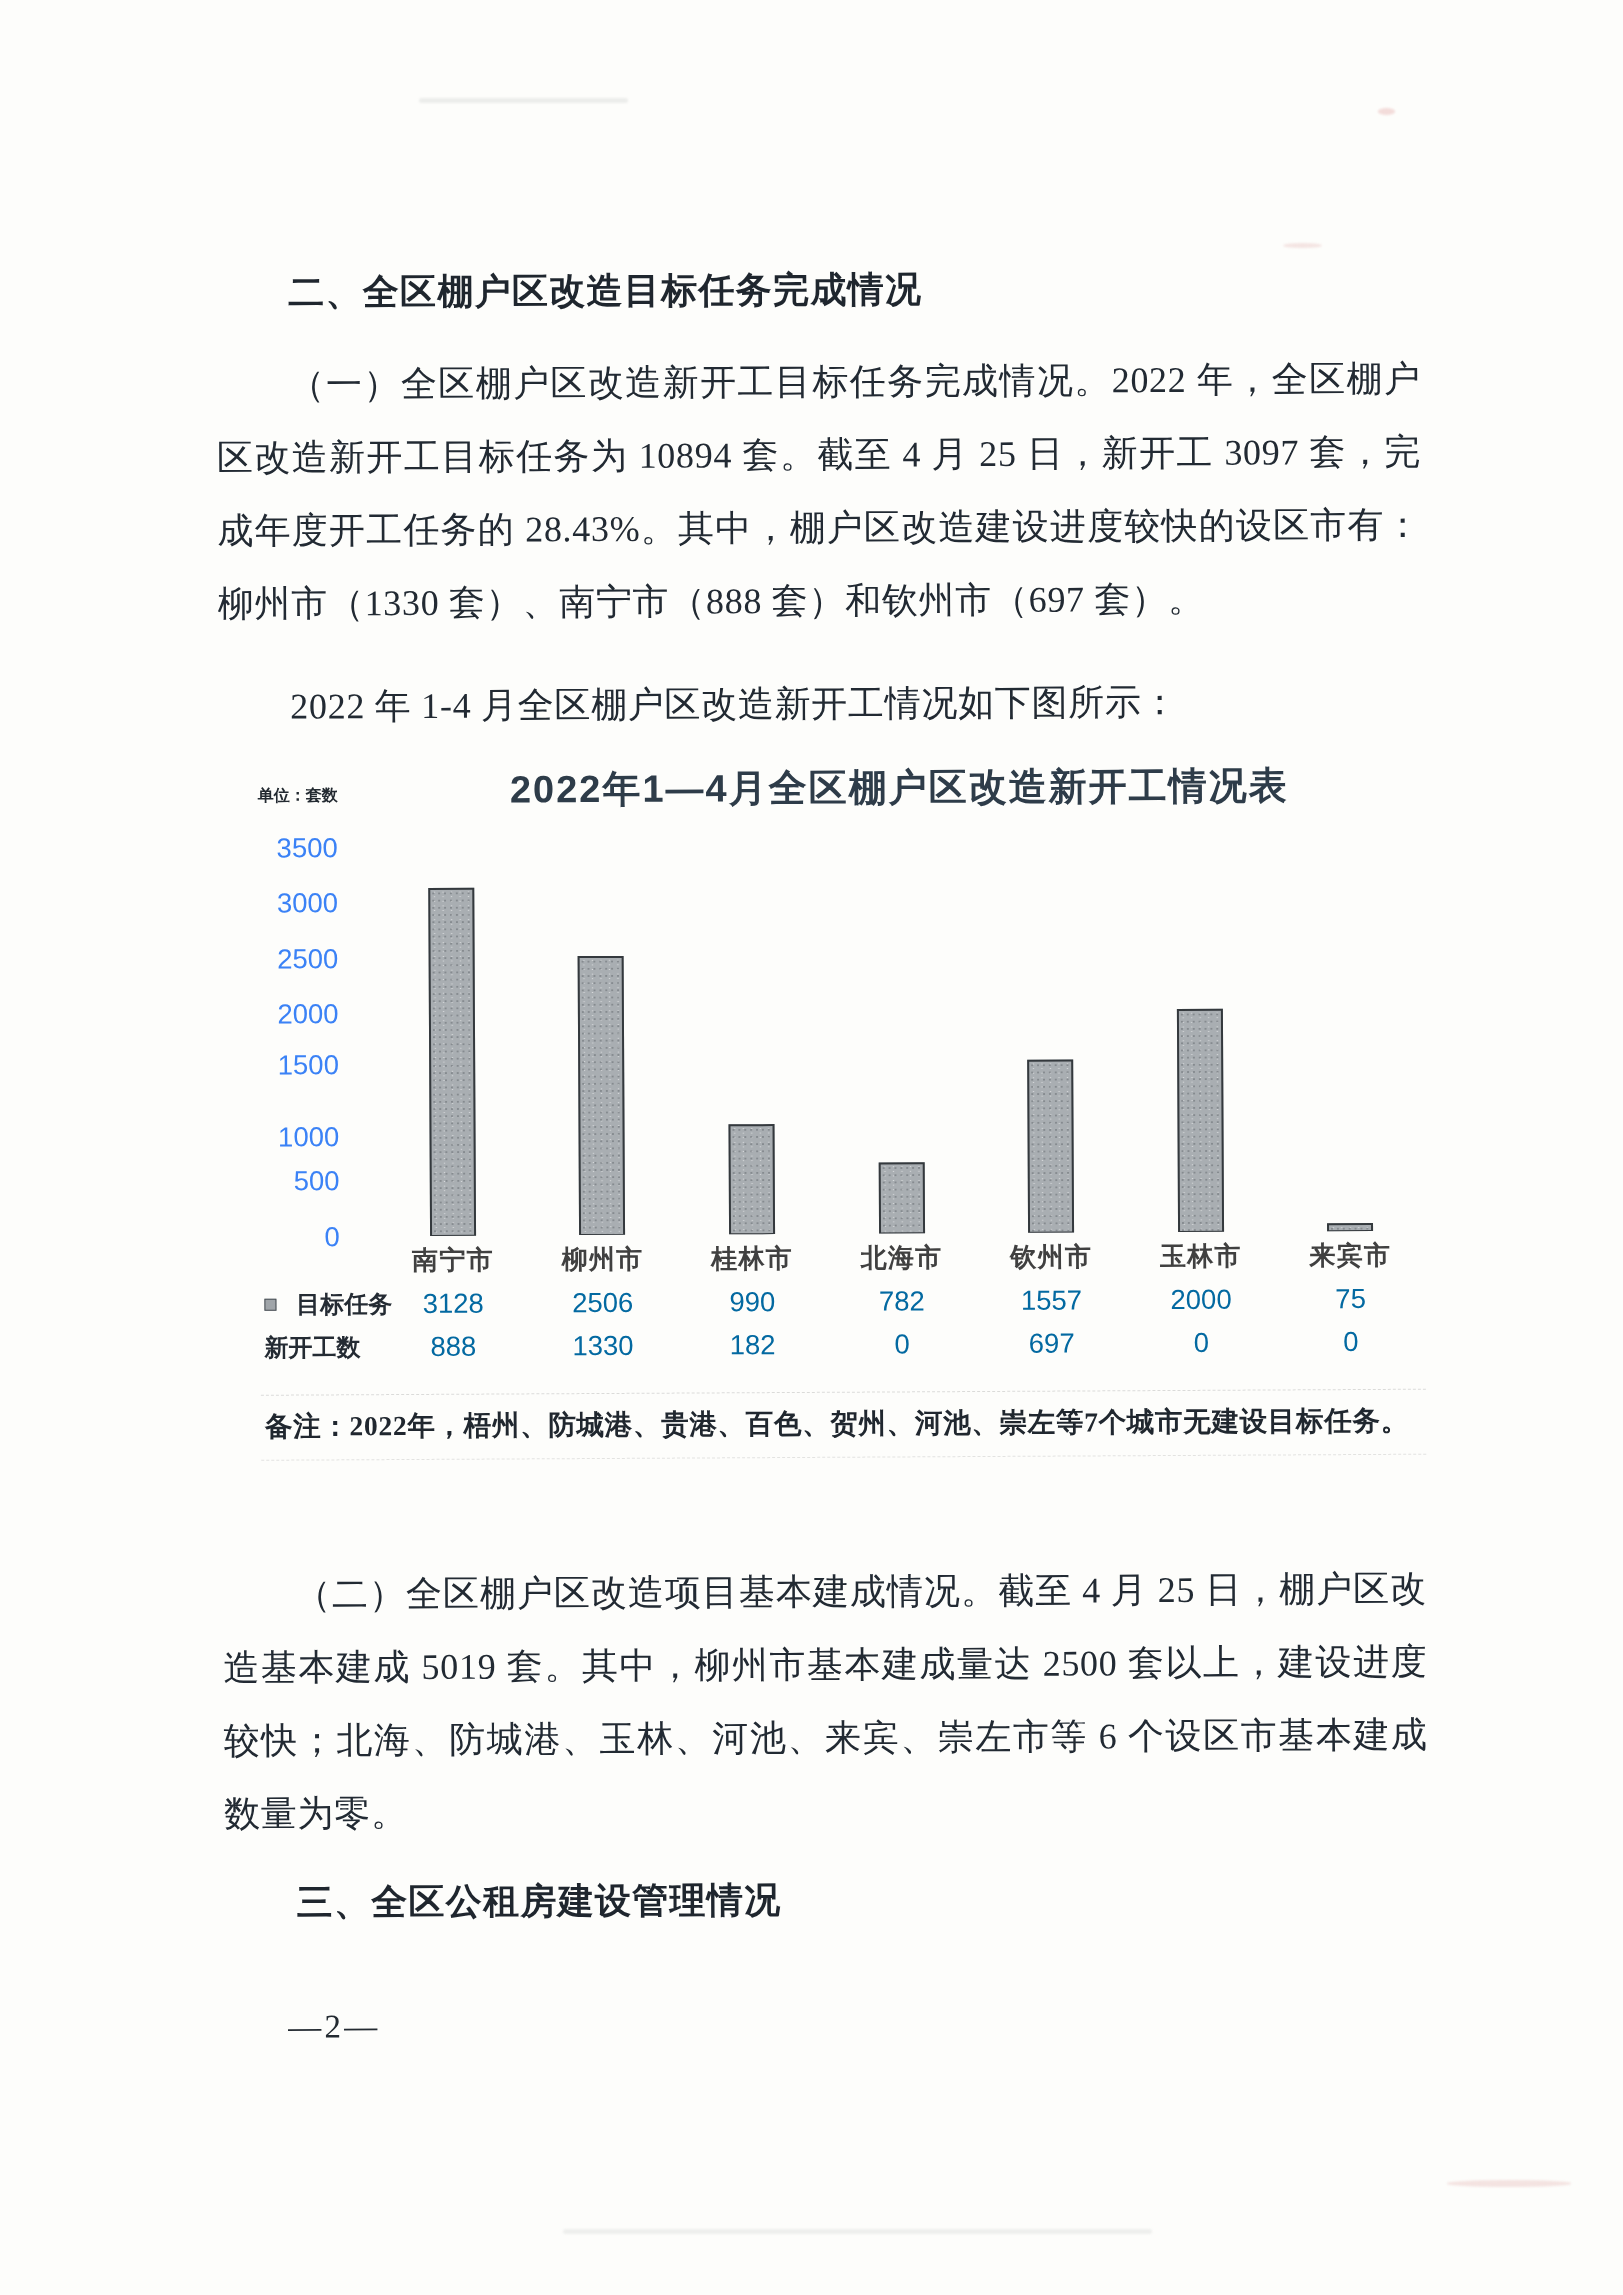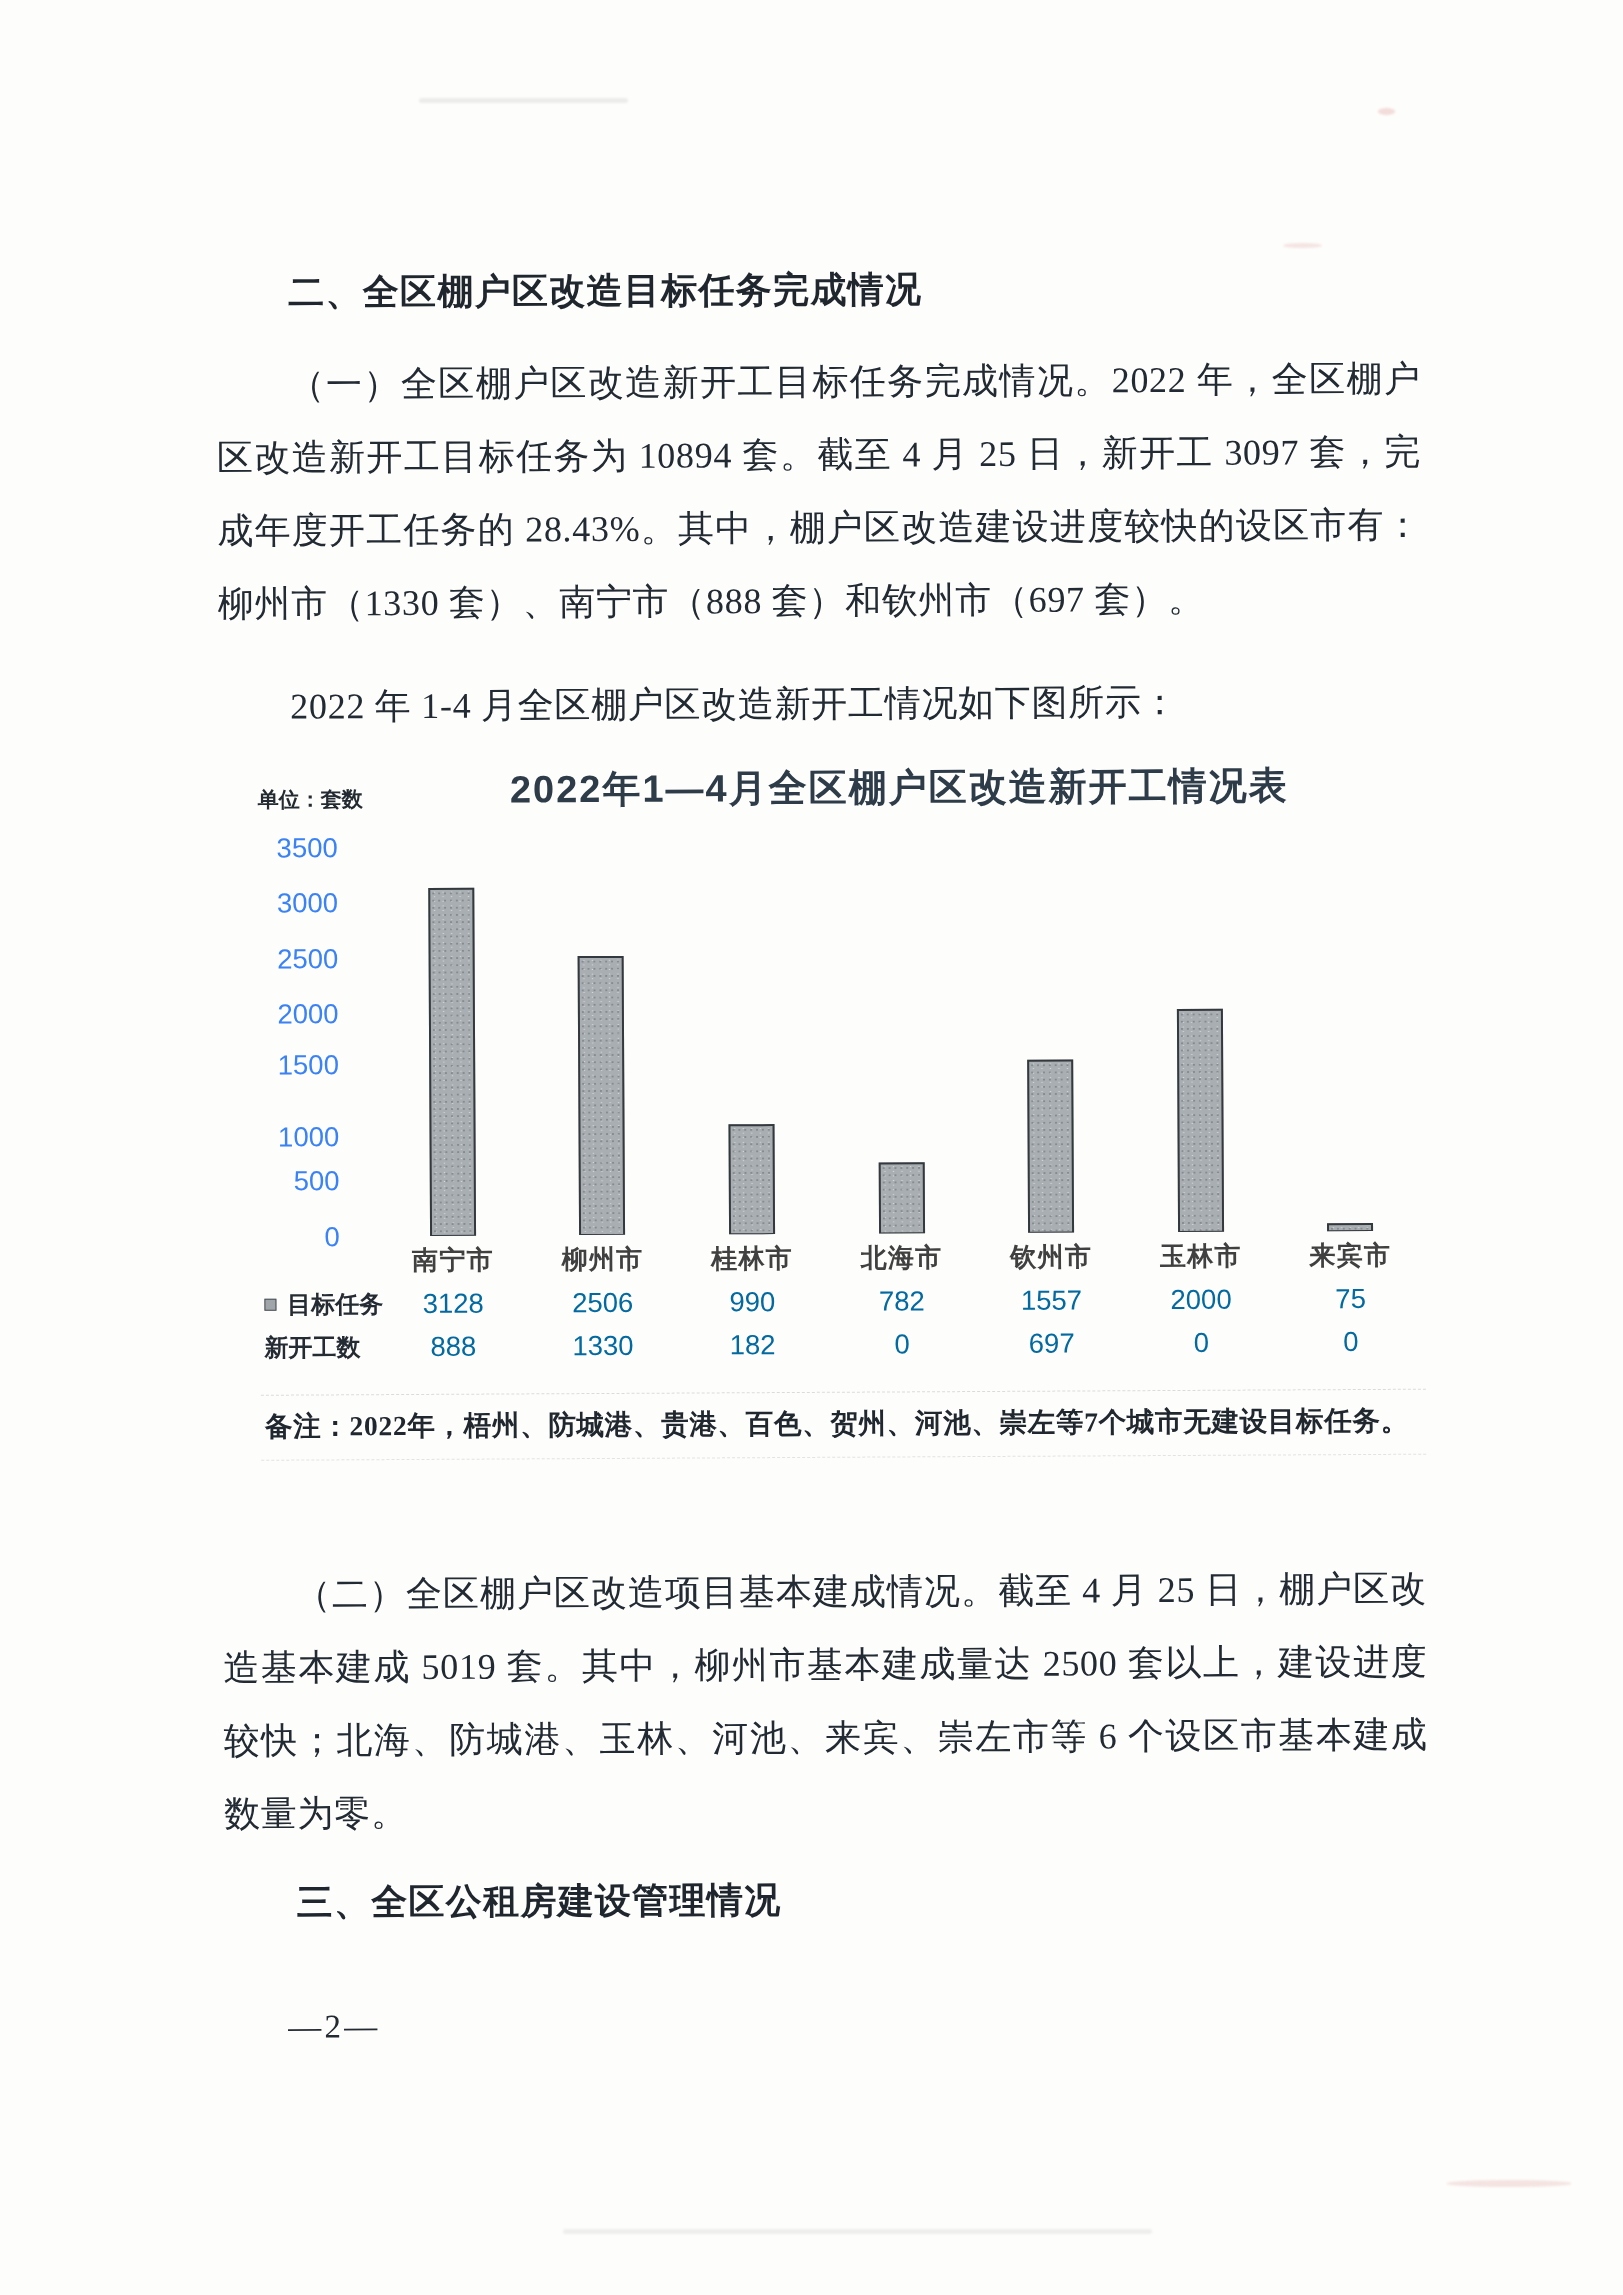--- a/index.html
+++ b/index.html
@@ -18,21 +18,21 @@
     margin:0 0 0 72px;letter-spacing:1.3px;color:#1f262e;
   }
   .para{
     font-size:36px;line-height:73px;text-align:justify;
     text-indent:2em;margin:30px 0 0 0;letter-spacing:0.7px;color:#222a33;
   }
   
   .chart{margin:22px 0 0 39px;width:1165px;font-family:"Liberation Sans", sans-serif;}
   .chart-header{position:relative;min-height:52px;}
   .chart-unit{
-    position:absolute;left:0;top:19.6px;font-size:21px;font-weight:700;
+    position:absolute;left:0;top:19.6px;font-size:16px;font-weight:700;
     font-family:Liberation Sans, sans-serif;color:#232a31;white-space:nowrap;
   }
   .chart-title{
     display:block;margin-left:118px;text-align:center;
     font-size:38px;font-weight:700;letter-spacing:2px;color:#2e3c49;
   }
   .chart-body{position:relative;height:389px;margin-top:30px;}
   .y-ticks{position:absolute;left:0;top:0;bottom:0;width:98px;}
   .ytick{
     position:absolute;right:18.3px;transform:translateY(50%);
@@ -51,21 +51,21 @@
     background-size:5.9px 7.2px, 8.5px 4.6px;
   }
   .cat-row,.val-row{display:grid;align-items:center;}
   .cat-row{margin-top:6.5px;}
   .cat-cell{
     text-align:center;font-family:"Liberation Serif", serif;
     font-size:26px;font-weight:600;color:#404040;letter-spacing:1.3px;
   }
   .val-row{margin-top:10.5px;}
   .row-label{
-    display:flex;align-items:center;gap:11px;padding-left:3.9px;
+    display:flex;align-items:center;gap:20px;padding-left:3.9px;
     font-family:"Liberation Serif", serif;font-size:24px;font-weight:600;
     white-space:nowrap;color:#242b33;
   }
   .legend-sq{
     width:11.8px;height:11.8px;flex:0 0 11.8px;display:inline-block;
     background:#a0a5a9;border:1.3px solid #4a5055;box-sizing:border-box;
   }
   .val-cell{text-align:center;font-size:27.5px;color:#0369a1;}
   .chart-note{
     margin-top:31px;padding:13px 3.9px 15.7px;

